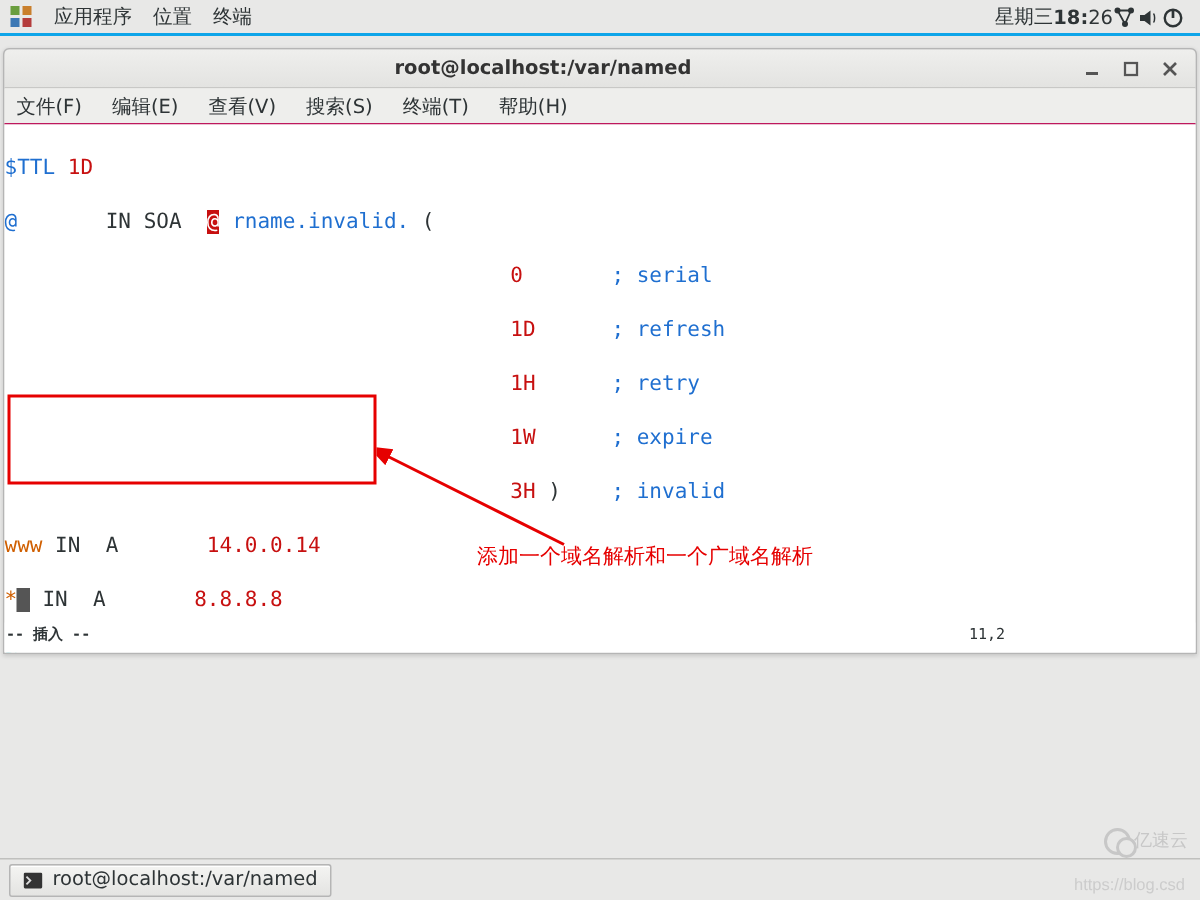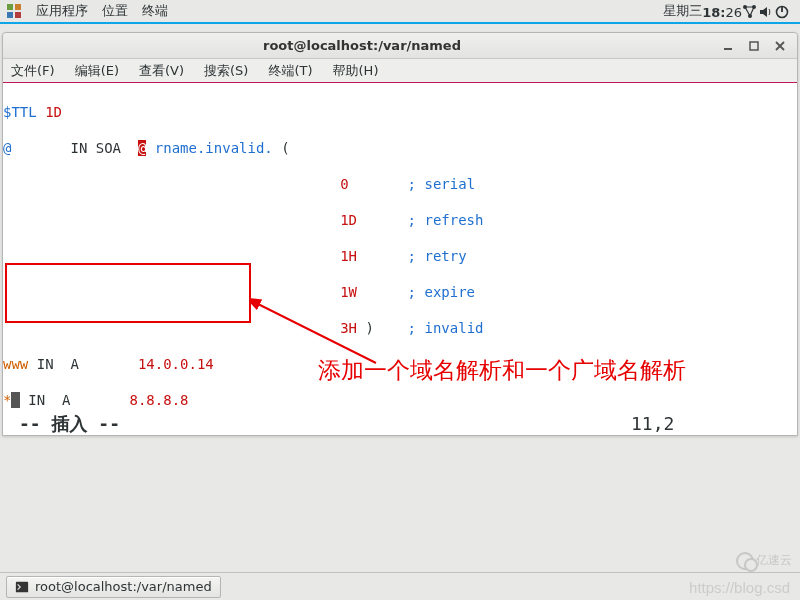--- a/index.html
+++ b/index.html
@@ -25,31 +25,31 @@
 .term .row { height:18px; }
 .c-keyword { color:#1f6fd0; }
 .c-num { color:#c71010; }
 .c-com { color:#1f6fd0; }
 .c-origin { background:#c71010; color:#fff; }
 .c-host { color:#d05f00; }
 .c-green { color:#1b7a1b; }
 .c-pale { color:#a0d6db; }
 .cursor { background:#555; color:#fff; }
 .redbox { position:absolute; border:2px solid #e60000; left:2px; top:180px; width:246px; height:60px; pointer-events:none; }
-.annotation { position:absolute; left:315px; top:280px; color:#e60000; font-family:Liberation Mono, monospace; font-size:23px; }
+.annotation { position:absolute; left:315px; top:280px; color:#e60000; font-family:Liberation Serif, serif; font-size:14px; }
 .arrow { position:absolute; left:248px; top:215px; pointer-events:none; }
-.statusbar { position:absolute; left:0; bottom:0; width:100%; height:20px; padding:0 16px; display:flex; font-family:"DejaVu Sans Mono",monospace; font-size:18px; background:#fff; }
+.statusbar { position:absolute; left:0; bottom:0; width:100%; height:20px; padding:0 1px; display:flex; font-family:"DejaVu Sans Mono",monospace; font-size:10px; background:#fff; }
 .statusbar .mode { font-weight:bold; }
 .statusbar .pos { margin-left:auto; width:100px; }
 .statusbar .pct { width:50px; text-align:right;margin-top:44px; }
 
 .taskbar { position:absolute; left:0; bottom:0; width:800px; height:28px; background:#e8e8e7; border-top:1px solid #c0c0be; display:flex; align-items:center; padding:0 6px; gap:6px; }
 .task { border:1px solid #b5b5b5; background:linear-gradient(#f4f4f2,#e4e4e2); padding:0 8px; height:22px; display:flex; align-items:center; gap:6px; border-radius:2px; box-shadow:inset 0 1px 0 #fff; }
 .task svg { width:14px; height:14px; }
-.watermark { position:absolute; right:10px; bottom:4px; font-size:15px; color:#ccc; font-family:sans-serif; }
+.watermark { position:absolute; right:10px; bottom:4px; font-size:11px; color:#ccc; font-family:sans-serif; }
 .yisu { position:absolute; right:8px; bottom:30px; font-family:sans-serif; font-size:12px; color:#c7c7c7; }
 .yisu .yo { width:18px; height:18px; display:inline-block; border:2px solid #c7c7c7; border-radius:50%; vertical-align:middle; margin-right:2px; position:relative; }
 .yisu .yo:before { content:""; position:absolute; right:-6px; top:4px; width:10px; height:10px; border:2px solid #c7c7c7; border-radius:50%; background:#e8e8e7; }
 </style>
 </head>
 <body>
 
 <div class="top-panel">
   <div class="top-left">
     <span class="appicon">

